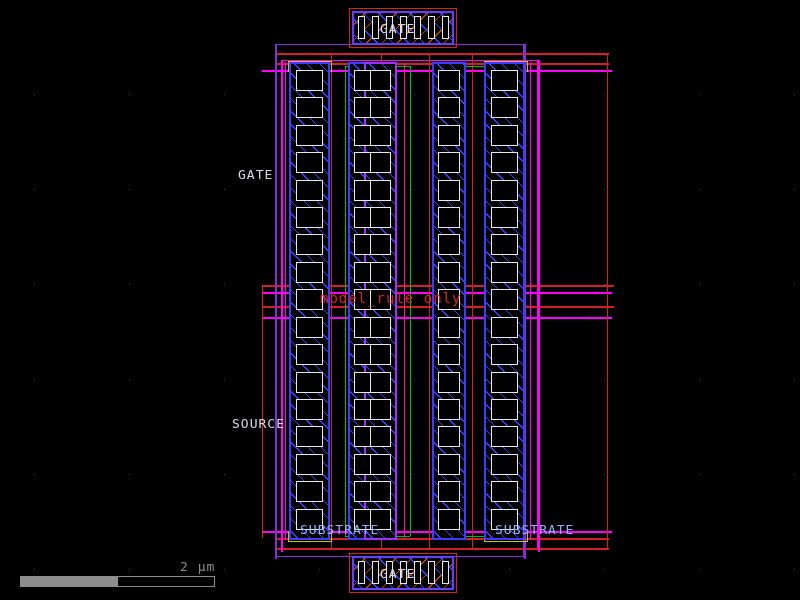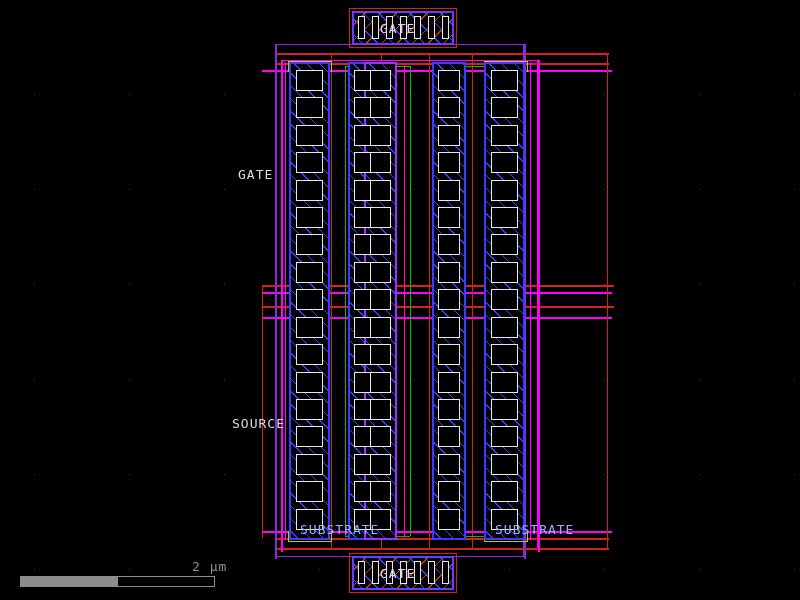--- a/index.html
+++ b/index.html
@@ -48,21 +48,21 @@
   
   .lbl{position:absolute;white-space:pre;font-size:13px;letter-spacing:1px;line-height:1;}
   .lbl-white{color:#ddd7e6;}
   .lbl-blue{color:#8fb4ff;}
   .lbl-red{color:#e02020;font-size:14px;letter-spacing:1px;}
 
   
   #scale{position:absolute;left:20px;top:576px;width:195px;height:11px;
          box-sizing:border-box;border:1px solid #8d8d8d;background:#000;}
   #scale .fill{position:absolute;left:0;top:0;bottom:0;width:50%;background:#8d8d8d;}
-  #scalelabel{position:absolute;left:192px;top:559px;color:#8d8d8d;font-size:13px;letter-spacing:1px;}
+  #scalelabel{position:absolute;left:180px;top:559px;color:#8d8d8d;font-size:13px;letter-spacing:1px;}
 </style>
 </head>
 <body>
 
 <div id="stage">
 
   <div id="grid"></div>
 
   <div class="bx l-purple" style="left:275px;top:44px;width:249px;height:513px;"></div>
   <div class="bx l-magenta" style="left:281px;top:60px;width:257px;height:490px;"></div>
@@ -228,19 +228,20 @@
       <div class="cut" style="left: 491px; top: 454px; width: 27px; height: 21px;"></div>
       <div class="cut" style="left: 491px; top: 481px; width: 27px; height: 21px;"></div>
       <div class="cut" style="left: 491px; top: 509px; width: 27px; height: 21px;"></div>
     </div>
 
   <div class="lbl lbl-white" style="left:238px;top:168px;">GATE</div>
   <div class="lbl lbl-white" style="left:232px;top:417px;">SOURCE</div>
   <div class="lbl lbl-blue" style="left:300px;top:523px;">SUBSTRATE</div>
   <div class="lbl lbl-blue" style="left:495px;top:523px;">SUBSTRATE</div>
 
+  <div class="lbl lbl-red" style="left:320px;top:291px;">model_rule_only</div>
 
   <div id="scalelabel">2 µm</div>
   <div id="scale">
     <div class="fill"></div>
   </div>
 
 </div>
 
 </body></html>

